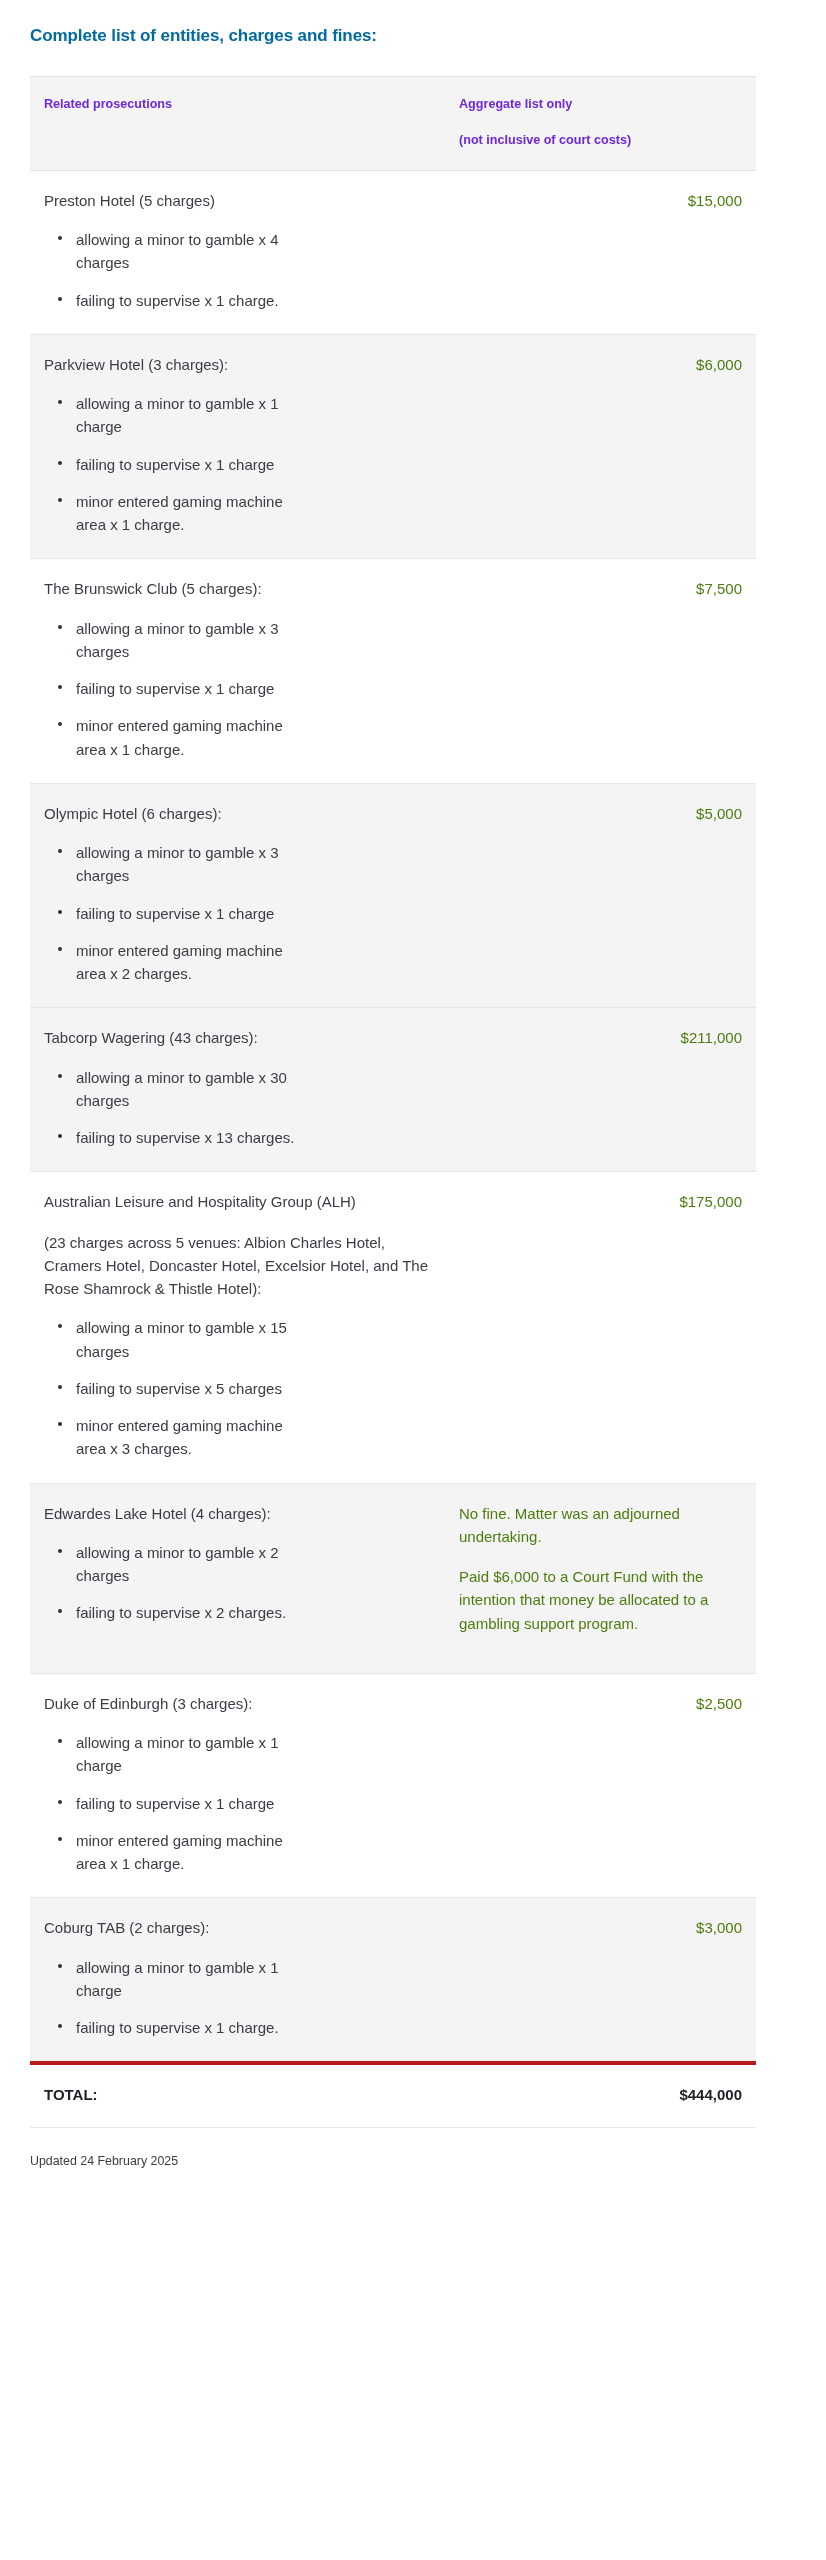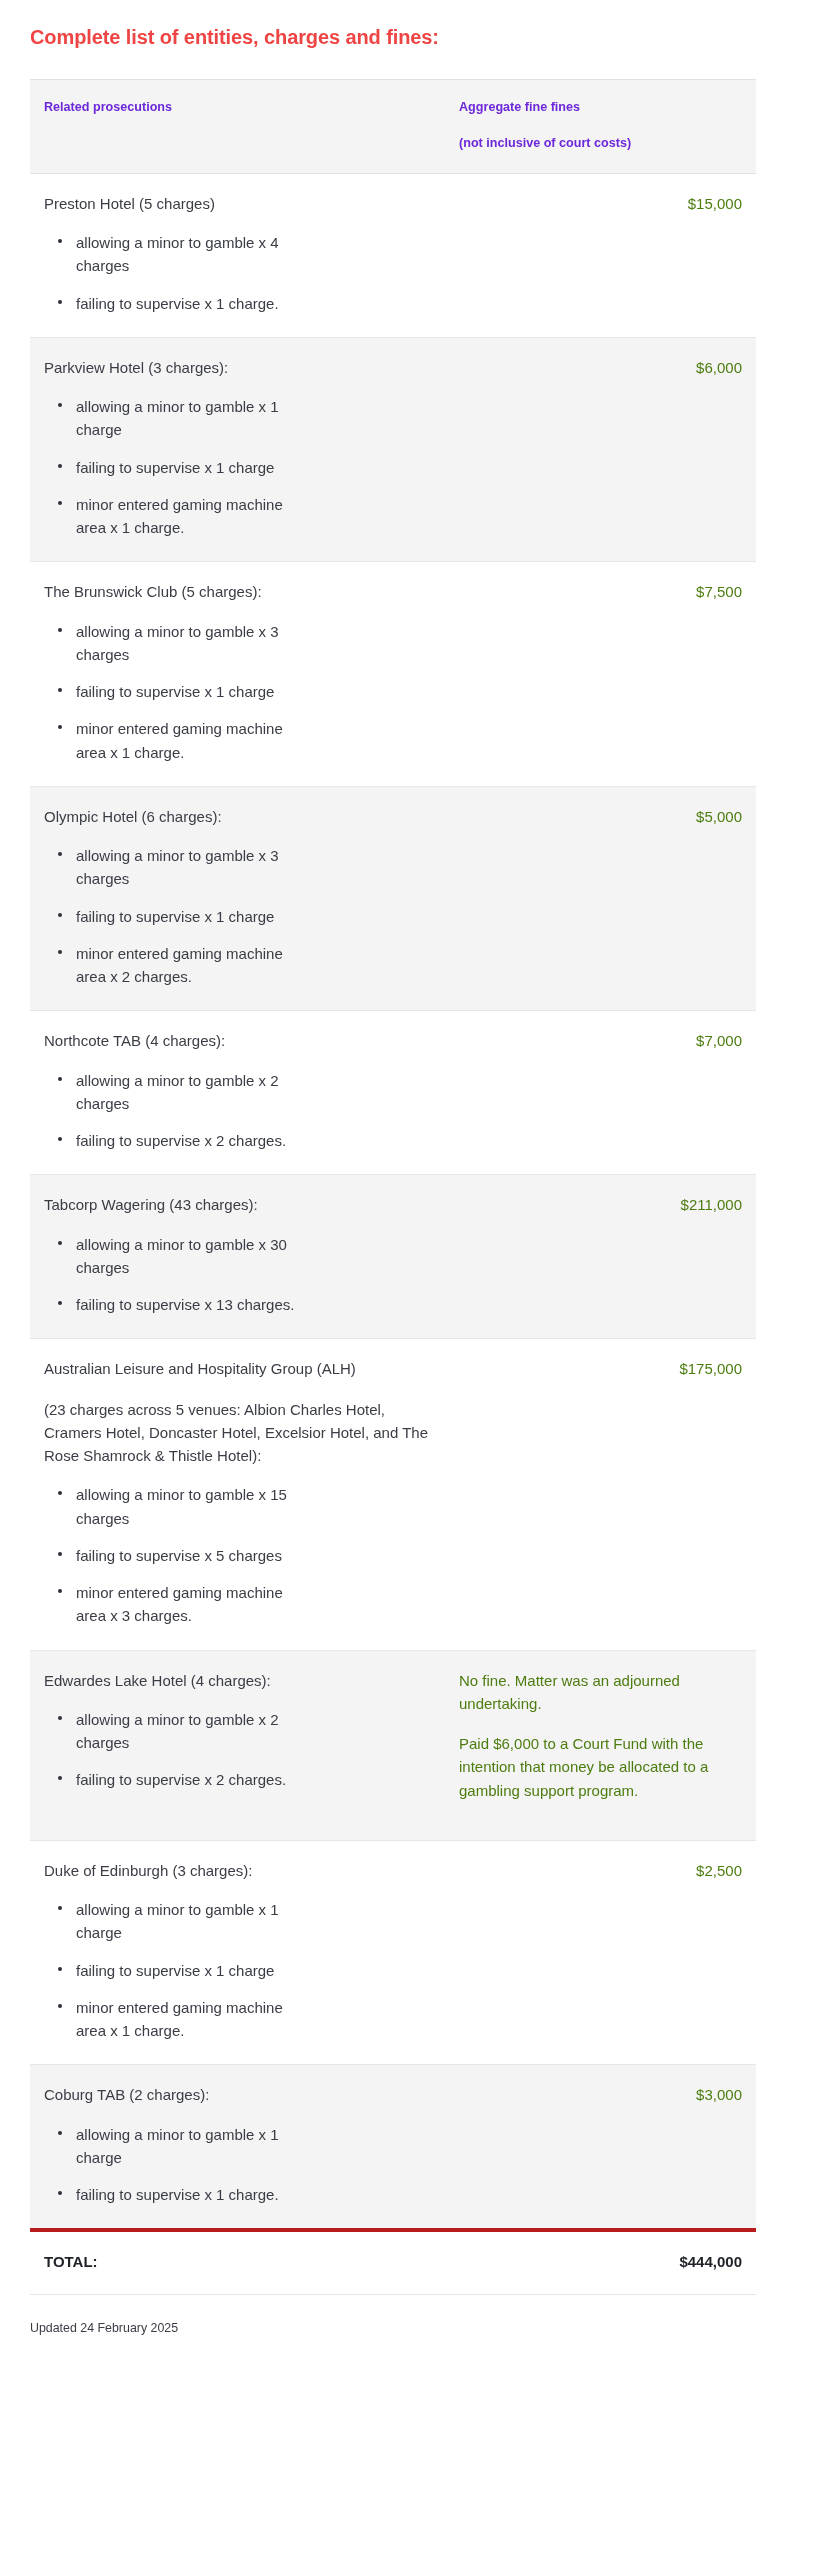--- a/index.html
+++ b/index.html
@@ -16,23 +16,23 @@
     -webkit-font-smoothing: antialiased;
   }
 
   .page {
     width: 826px;
     box-sizing: border-box;
     padding: 26px 0 0 0;
   }
 
   .page-title {
-    font-size: 20px;
-    font-weight: bold;
-    color: #ef4444;
+    font-size: 17px;
+    font-weight: bold;
+    color: #0369a1;
     letter-spacing: -0.1px;
     margin: 0 0 30px 30px;
   }
 
   .fines-table {
     width: 726px;
     margin: 0 0 0 30px;
     border-collapse: collapse;
     table-layout: fixed;
   }
@@ -142,21 +142,21 @@
     <colgroup>
       <col class="c1">
       <col class="c2">
     </colgroup>
     <thead>
       <tr>
         <th>
           <span>Related prosecutions</span>
         </th>
         <th>
-          <span>Aggregate fine fines</span>
+          <span>Aggregate list only</span>
           <span class="hdr-sub">(not inclusive of court costs)</span>
         </th>
       </tr>
     </thead>
     <tbody id="rows-body">
         <tr>
           <td>
             <span class="entity-name">Preston Hotel (5 charges)</span>
             <ul class="charges">
               <li>allowing a minor to gamble x 4 charges</li>
@@ -191,30 +191,20 @@
           <td>
             <span class="entity-name">Olympic Hotel (6 charges):</span>
             <ul class="charges">
               <li>allowing a minor to gamble x 3 charges</li>
               <li>failing to supervise x 1 charge</li>
               <li>minor entered gaming machine area x 2 charges.</li>
             </ul>
           </td>
           <td class="amount"><span>$5,000</span></td>
         </tr>
-        <tr>
-          <td>
-            <span class="entity-name">Northcote TAB (4 charges):</span>
-            <ul class="charges">
-              <li>allowing a minor to gamble x 2 charges</li>
-              <li>failing to supervise x 2 charges.</li>
-            </ul>
-          </td>
-          <td class="amount"><span>$7,000</span></td>
-        </tr>
         <tr class="shaded">
           <td>
             <span class="entity-name">Tabcorp Wagering (43 charges):</span>
             <ul class="charges">
               <li>allowing a minor to gamble x 30 charges</li>
               <li>failing to supervise x 13 charges.</li>
             </ul>
           </td>
           <td class="amount"><span>$211,000</span></td>
         </tr>

